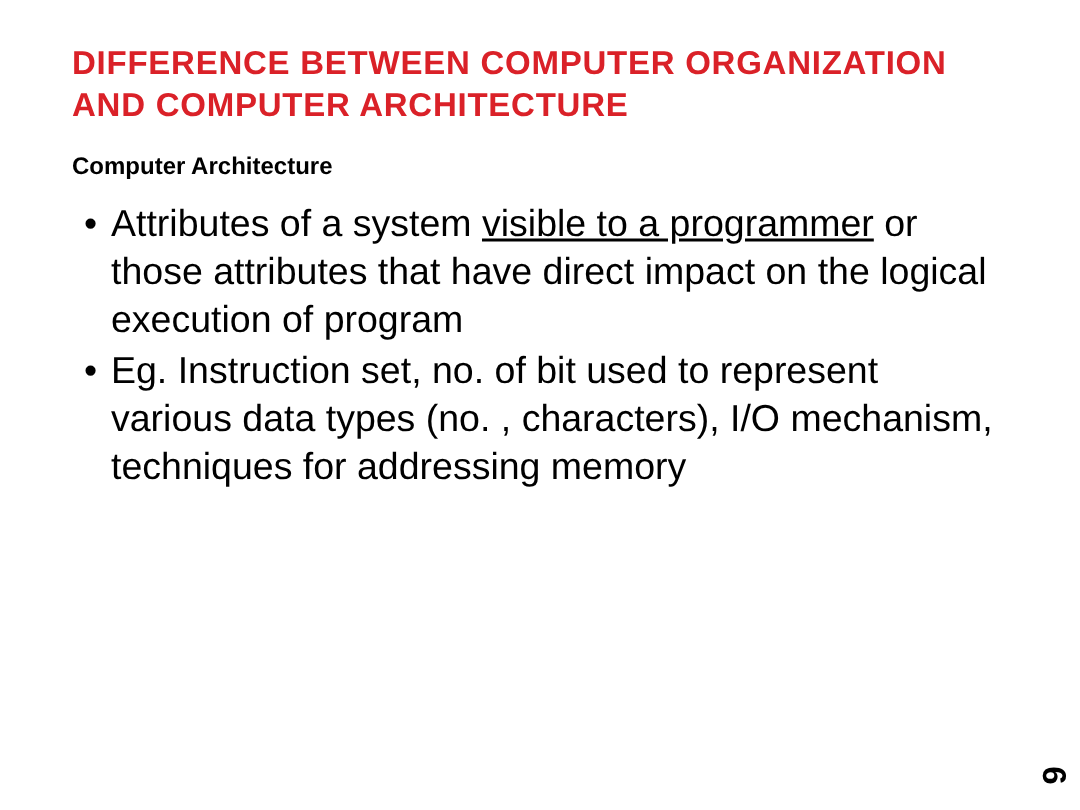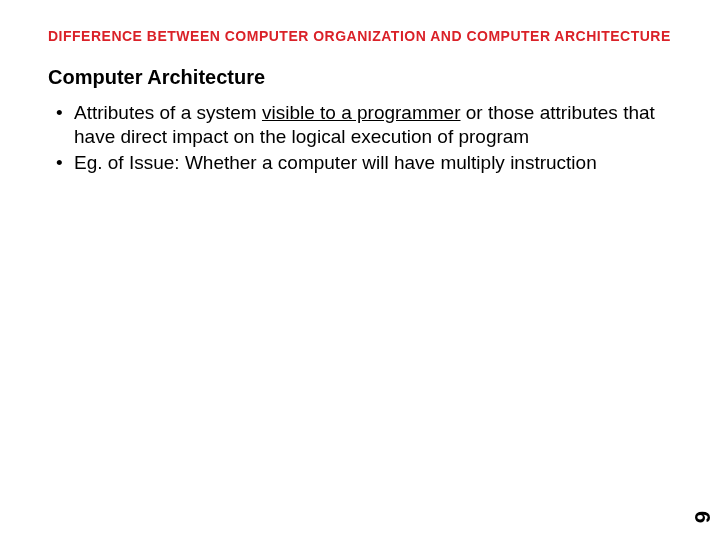--- a/index.html
+++ b/index.html
@@ -8,37 +8,37 @@
     height: 540px;
     background: #ffffff;
     font-family: Arial, Helvetica, sans-serif;
     position: relative;
     overflow: hidden;
     padding: 28px 48px 28px 48px;
   }
   .title {
     color: #da2128;
     font-weight: 800;
-    font-size: 14px;
+    font-size: 22px;
     letter-spacing: 0.5px;
     line-height: 1.25;
     margin-bottom: 20px;
   }
   .subtitle {
     color: #000;
     font-weight: 700;
-    font-size: 20px;
+    font-size: 16px;
     margin-bottom: 12px;
   }
   .bullets {
     padding-left: 26px;
   }
   .bullet {
     color: #000;
-    font-size: 19px;
+    font-size: 25px;
     line-height: 1.28;
     margin-bottom: 2px;
     position: relative;
   }
   .bullet::before {
     content: "•";
     position: absolute;
     left: -18px;
     top: 0;
   }
@@ -56,16 +56,16 @@
 </style>
 </head>
 <body>
 
 <h1 class="title">DIFFERENCE BETWEEN COMPUTER ORGANIZATION AND COMPUTER ARCHITECTURE</h1>
 
 <h2 class="subtitle">Computer Architecture</h2>
 
 <div class="bullets">
   <div class="bullet"><span>Attributes of a system </span><span class="underline">visible to a programmer</span><span> or those attributes that have direct impact on the logical execution of program</span></div>
-  <div class="bullet"><span>Eg. of Issue: Whether a computer will have multiply instruction</span><span class="underline"></span><span></span></div>
+  <div class="bullet"><span>Eg. Instruction set, no. of bit used to represent various data types (no. , characters), I/O mechanism, techniques for addressing memory</span><span class="underline"></span><span></span></div>
 </div>
 
 <div class="pagenum">6</div>
 
 </body></html>

